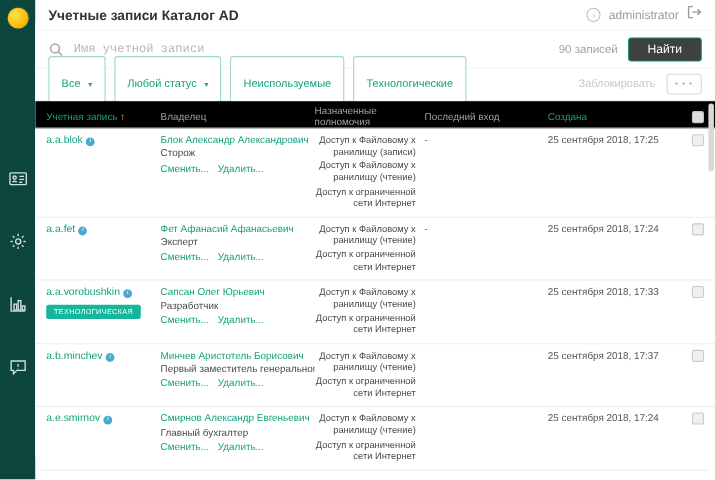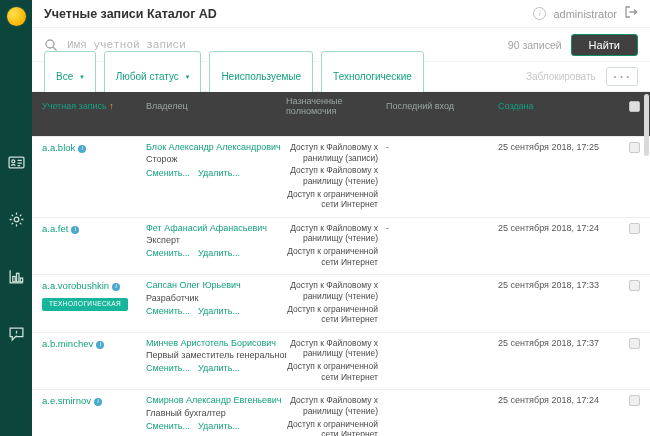--- a/index.html
+++ b/index.html
@@ -33,21 +33,21 @@
 
   .filters { height:30px; flex:none; display:flex; align-items:center; gap:8px; padding:0 12px; border-bottom:1px solid #f0f0f0; }
   .chip { display:inline-flex; align-items:center; gap:7px; border:1px solid #9fd8c5; color:#14a17f; background:#fff; border-radius:3px; font-size:10px; padding:19px 11px; cursor:pointer; font-family:"Liberation Sans", sans-serif; }
   .caret { font-size:7px; color:#14a17f; }
   .filters-right { margin-left:auto; display:flex; align-items:center; gap:10px; }
   .block-btn { border:none; background:none; color:#c7c7c7; font-size:10px; cursor:pointer; font-family:"Liberation Sans", sans-serif;margin-left:28px; }
   .more-btn { border:1px solid #d3dcd9; background:#fff; color:#9e9e9e; border-radius:3px; font-size:7px; padding:5px 7px; letter-spacing:1px; cursor:pointer; }
 
   
   .grid { display:grid; grid-template-columns:104px 140px 100px 112px 112px 1fr; padding:0 10px; }
-  .thead { flex:none; background:#404040; border-bottom:1px solid #ebebeb; padding-top:4px; padding-bottom:20px; font-size:9px; color:#9aa5a3; align-items:center; }
+  .thead { flex:none; background:#000000; border-bottom:1px solid #ebebeb; padding-top:4px; padding-bottom:0; font-size:9px; color:#9aa5a3; align-items:center; }
   .th { padding-right:6px; }
   .th.sortable { color:#12a183; cursor:pointer; }
   .sort-arrow { color:#f5a623; font-size:9px; }
   .checkbox { width:11px; height:11px; border:1px solid #c9c9c9; background:#efefef; border-radius:2px; justify-self:end; cursor:pointer; }
   .checkbox.head { background:#dedede; border-color:#bfbfbf; }
 
   .tbody { flex:1; overflow:hidden; }
   .trow { padding-top:5px; padding-bottom:5px; border-bottom:1px solid #ededed; font-size:9px; line-height:1.25; align-items:start; }
   .acc-link { color:#14a17f; font-size:9.5px; cursor:pointer; }
   .i-badge { display:inline-flex; width:8px; height:8px; border-radius:50%; background:#4aa9cc; color:#fff; font-size:6px; align-items:center; justify-content:center; font-style:italic; margin-left:3px; vertical-align:1px; cursor:pointer; font-family:"Liberation Serif", serif; }

